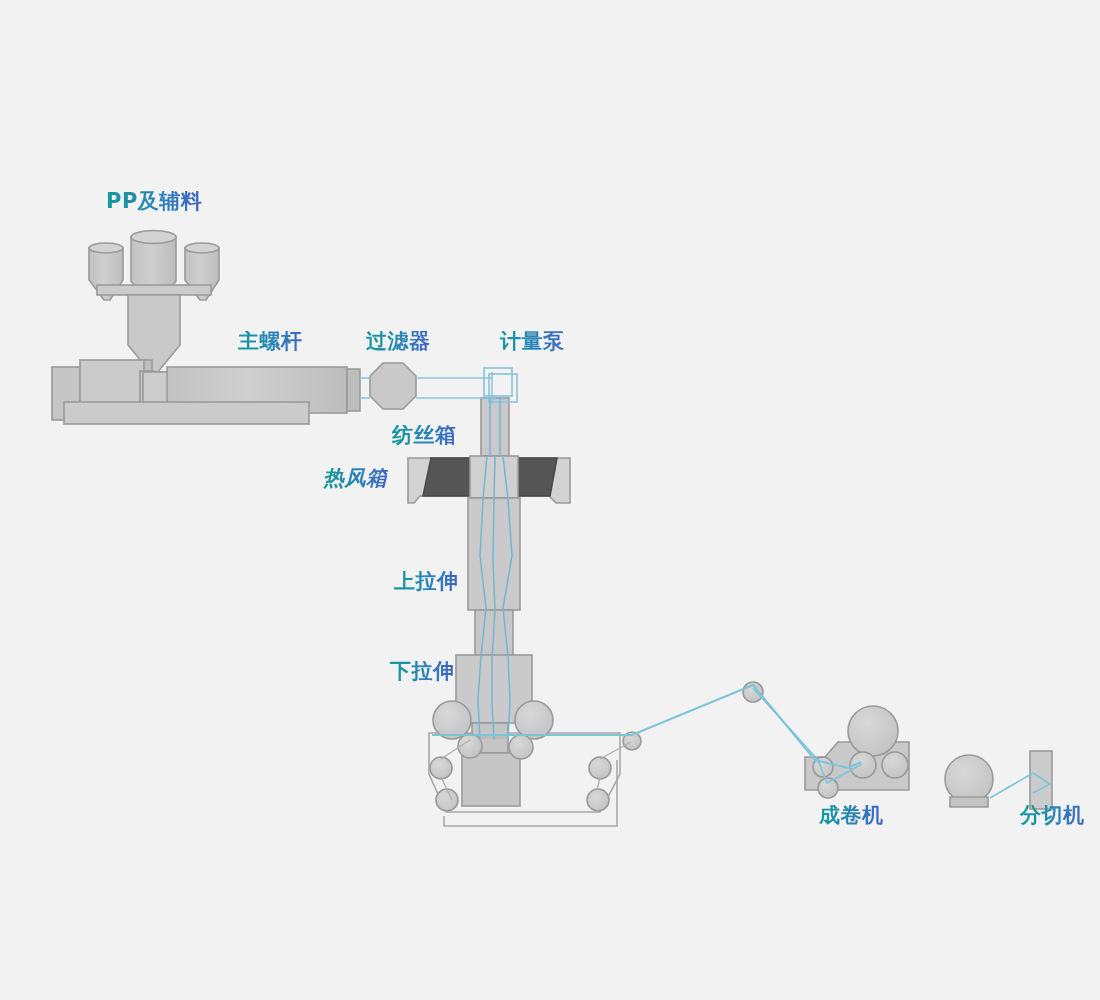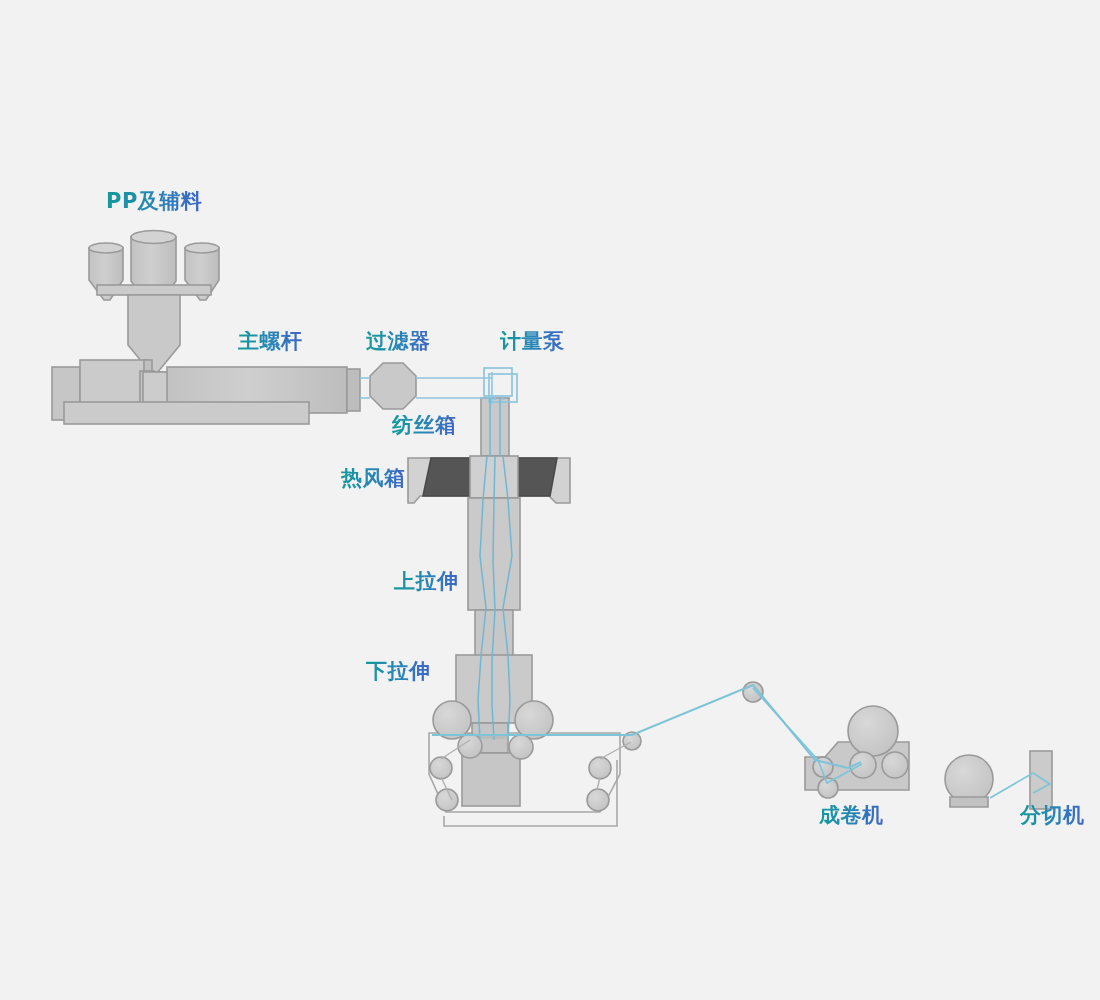--- a/index.html
+++ b/index.html
@@ -211,25 +211,25 @@
   </svg>
 
   <div class="lbl" style="left:106px; top:191px;">PP及辅料</div>
 
   <div class="lbl" style="left:214px; top:331px;margin-left:24px;">主螺杆</div>
 
   <div class="lbl" style="left:366px; top:331px;font-family:Liberation Serif, serif;">过滤器</div>
 
   <div class="lbl" style="left:462px; top:331px;margin-left:38px;">计量泵</div>
 
-  <div class="lbl" style="left:392px; top:415px;">纺丝箱</div>
-
-  <div class="lbl" style="left:341px; top:468px;">热风箱</div>
+  <div class="lbl" style="left:392px; top:425px;">纺丝箱</div>
+
+  <div class="lbl" style="left:323px; top:468px;font-style:italic;">热风箱</div>
 
   <div class="lbl" style="left:394px; top:535px;margin-top:36px;">上拉伸</div>
 
-  <div class="lbl" style="left:366px; top:661px;">下拉伸</div>
+  <div class="lbl" style="left:390px; top:661px;">下拉伸</div>
 
   <div class="lbl" style="left:819px; top:805px;">成卷机</div>
 
   <div class="lbl" style="left:1020px; top:805px;">分切机</div>
 
 </div>
 
 </body></html>

